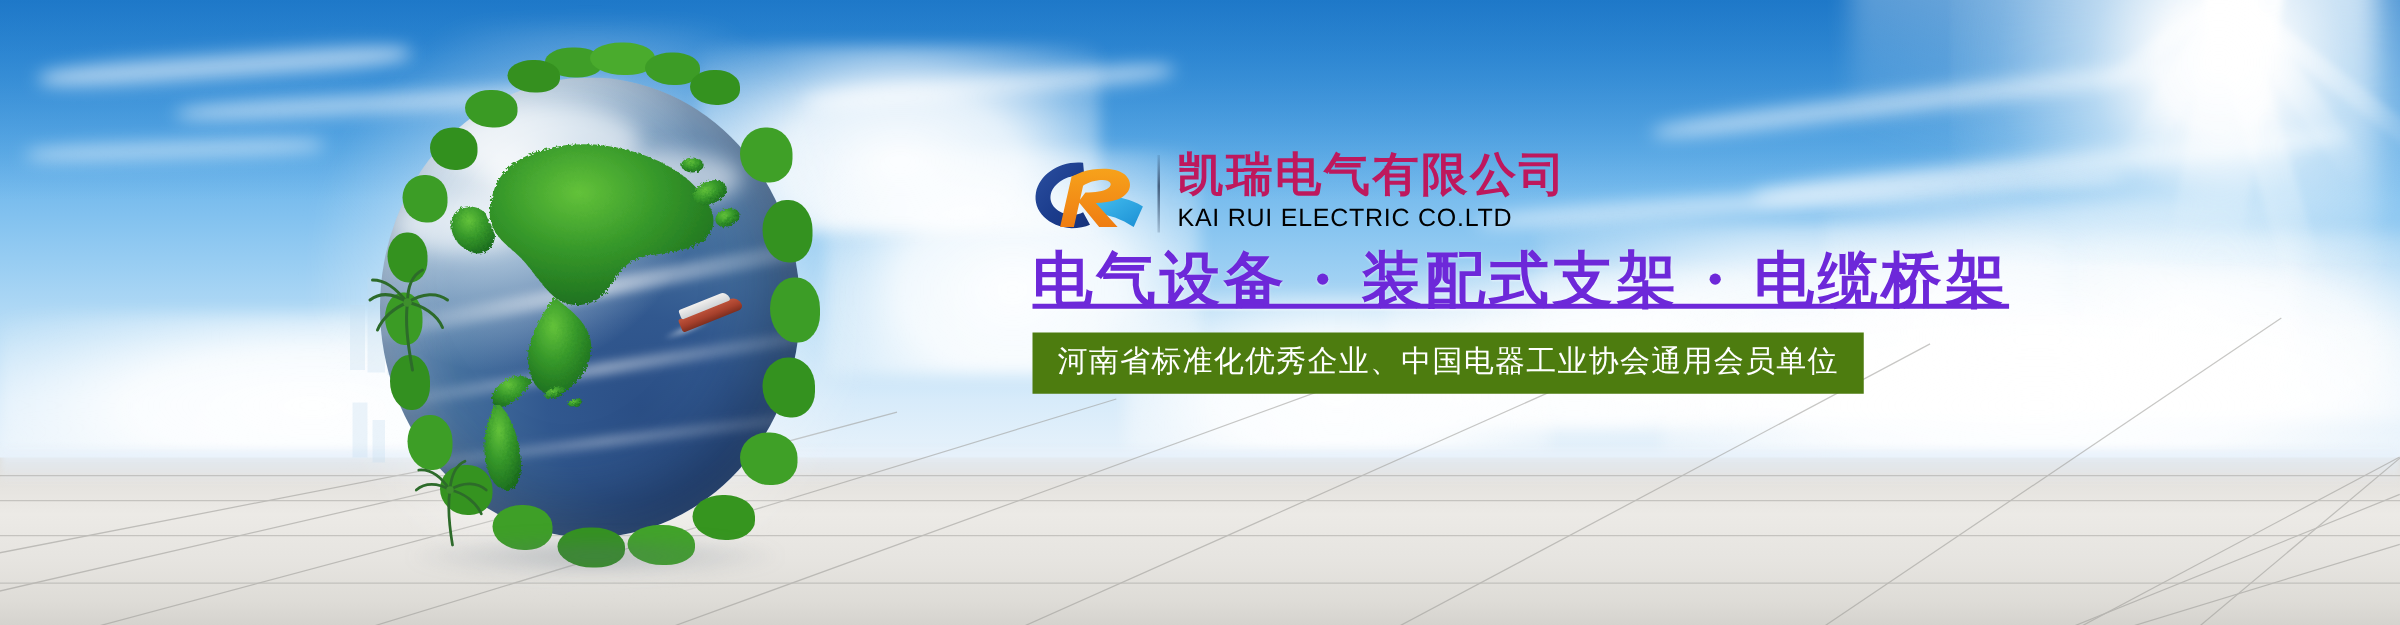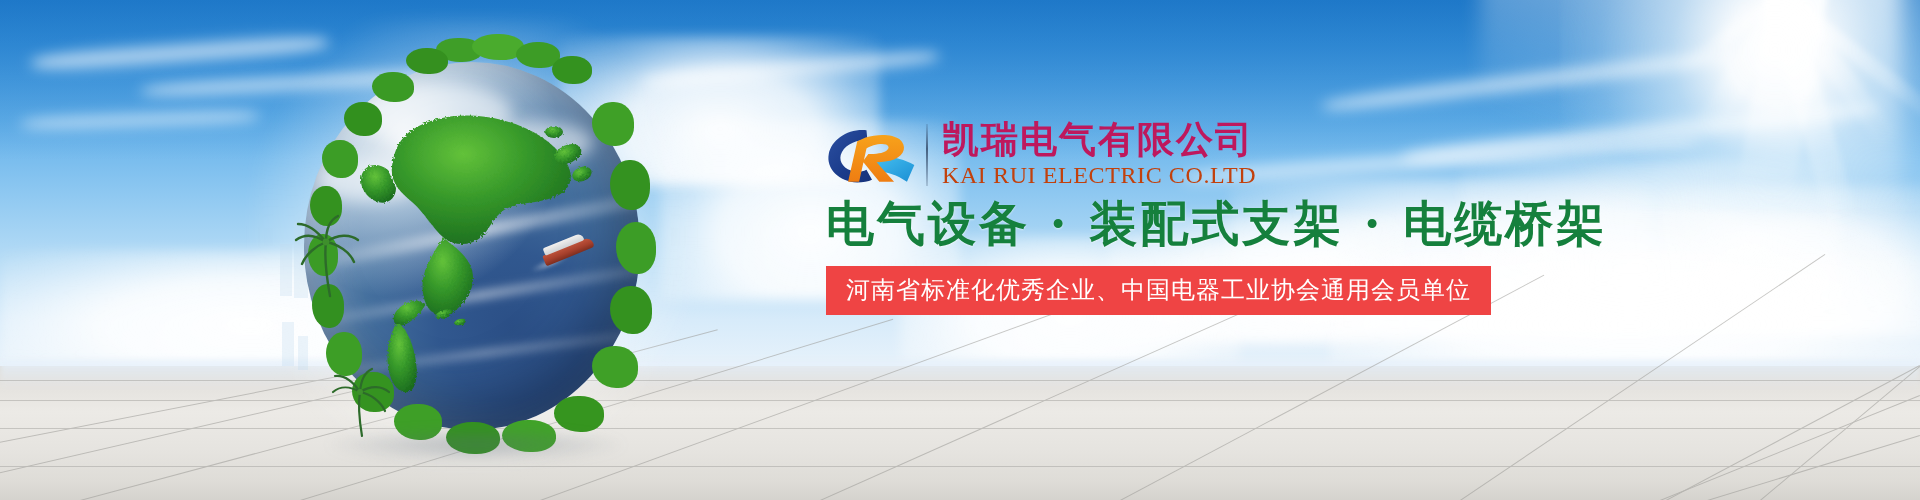--- a/index.html
+++ b/index.html
@@ -181,37 +181,38 @@
     position:absolute; left:100px; top:6px; width:2px; height:62px;
     background:linear-gradient(to bottom, rgba(40,60,90,.15), rgba(40,60,90,.75) 40%, rgba(40,60,90,.2));
   }
   .logo-texts { position:absolute; left:116px; top:0px; }
   .company-cn {
     font-family:"Liberation Sans", sans-serif;
     font-size:37px; font-weight:700; color:#be185d;
     letter-spacing:2px; line-height:44px; white-space:nowrap;
   }
   .company-en {
-    font-family:Liberation Serif, serif;
-    font-size:24px; font-weight:400; color:#c2410c;
+    font-family:Liberation Sans, sans-serif;
+    font-size:20px; font-weight:400; color:#000000;
     letter-spacing:.6px; line-height:26px; white-space:nowrap;
   }
 
   .slogan {
     position:absolute; left:0; top:74px;
     font-family:"DejaVu Serif", "Liberation Serif", serif;
     font-size:48px; font-weight:700;
-    color:#15803d;
+    color:#6d28d9;
     letter-spacing:3px; white-space:nowrap;
     text-shadow:0 1px 2px rgba(255,255,255,.55);
+    text-decoration:underline;
   }
 
   .tagline-bar {
     position:absolute; left:0px; top:148px;
-    background:#ef4444;
+    background:#4d7c0f;
     padding:10px 20px 11px 20px;
     white-space:nowrap;
   }
   .tagline-text {
     font-family:"Liberation Sans", sans-serif;
     font-size:24px; font-weight:400; color:#ffffff;
     letter-spacing:1px; line-height:28px;
   }
 </style>
 </head>

